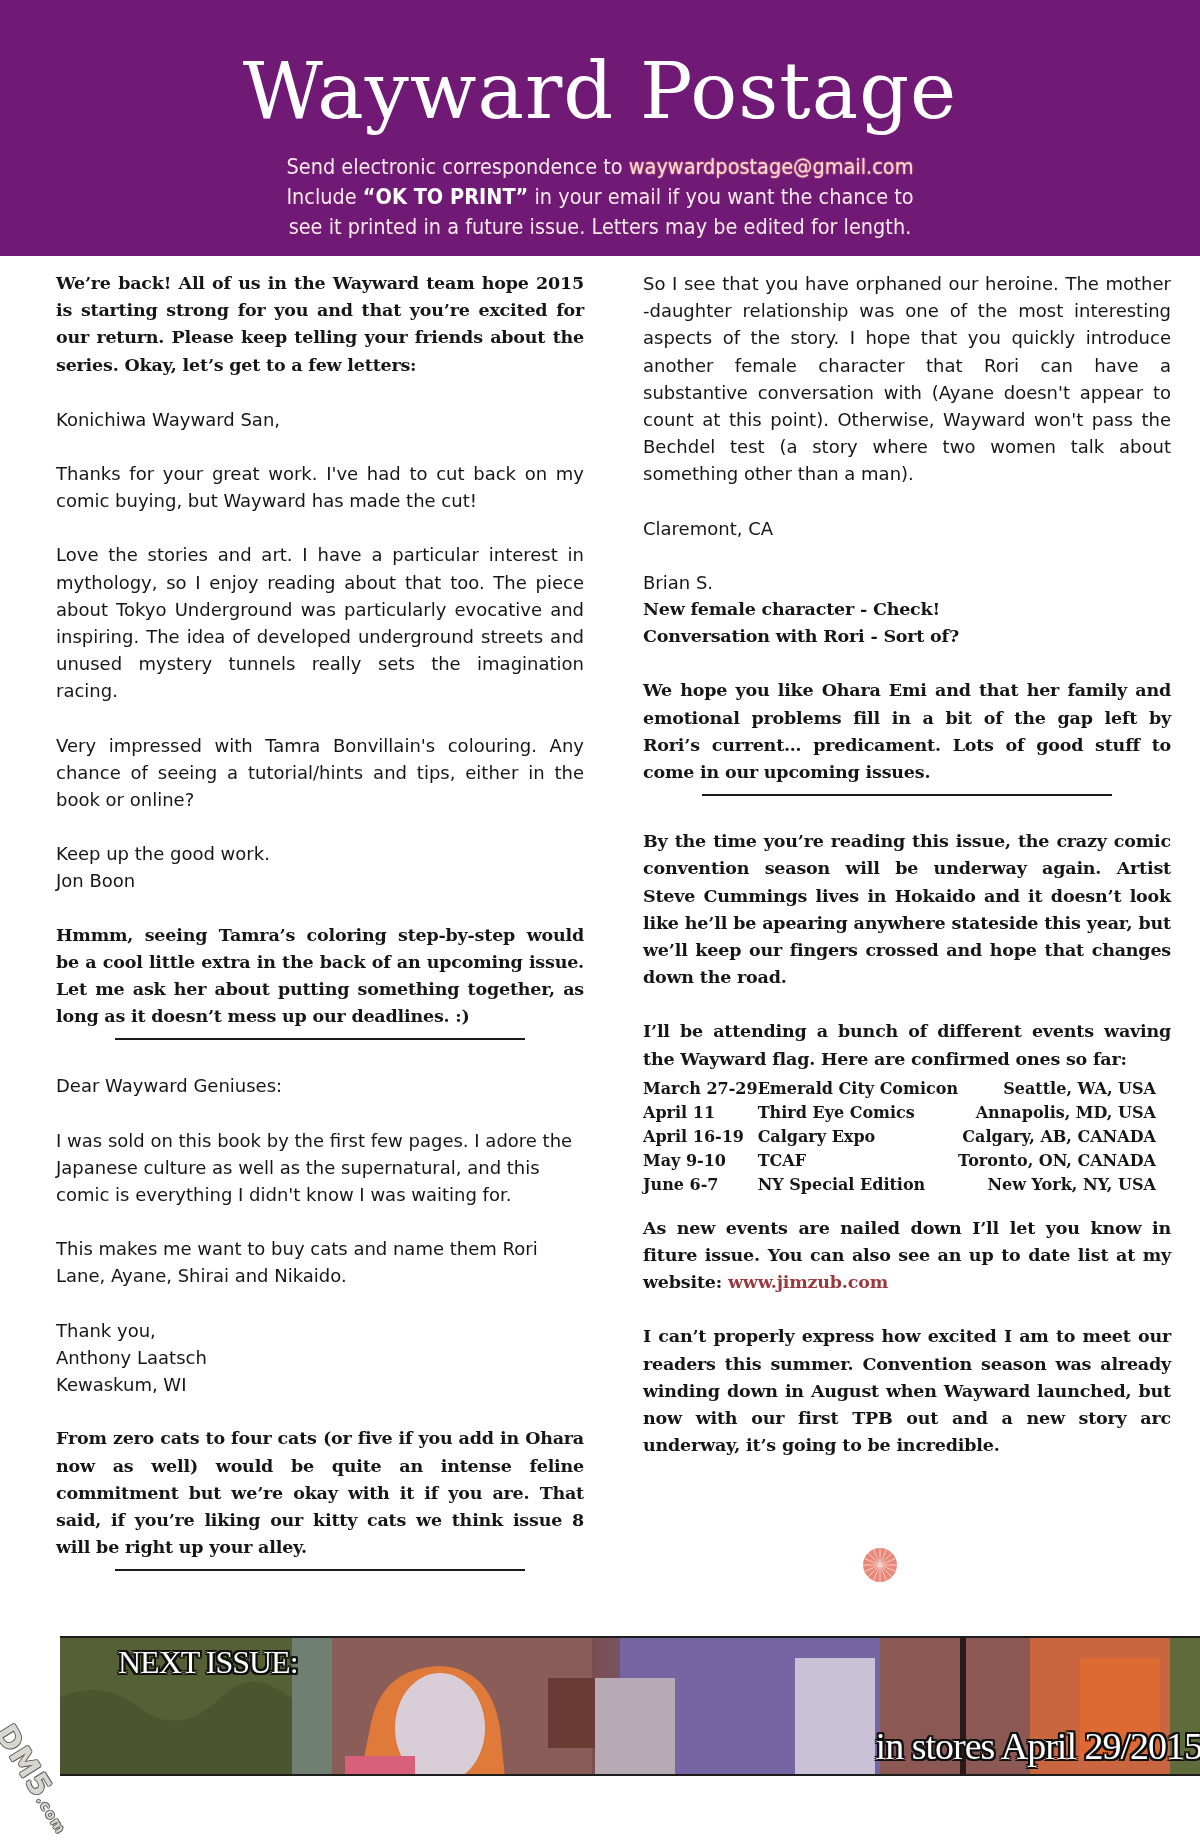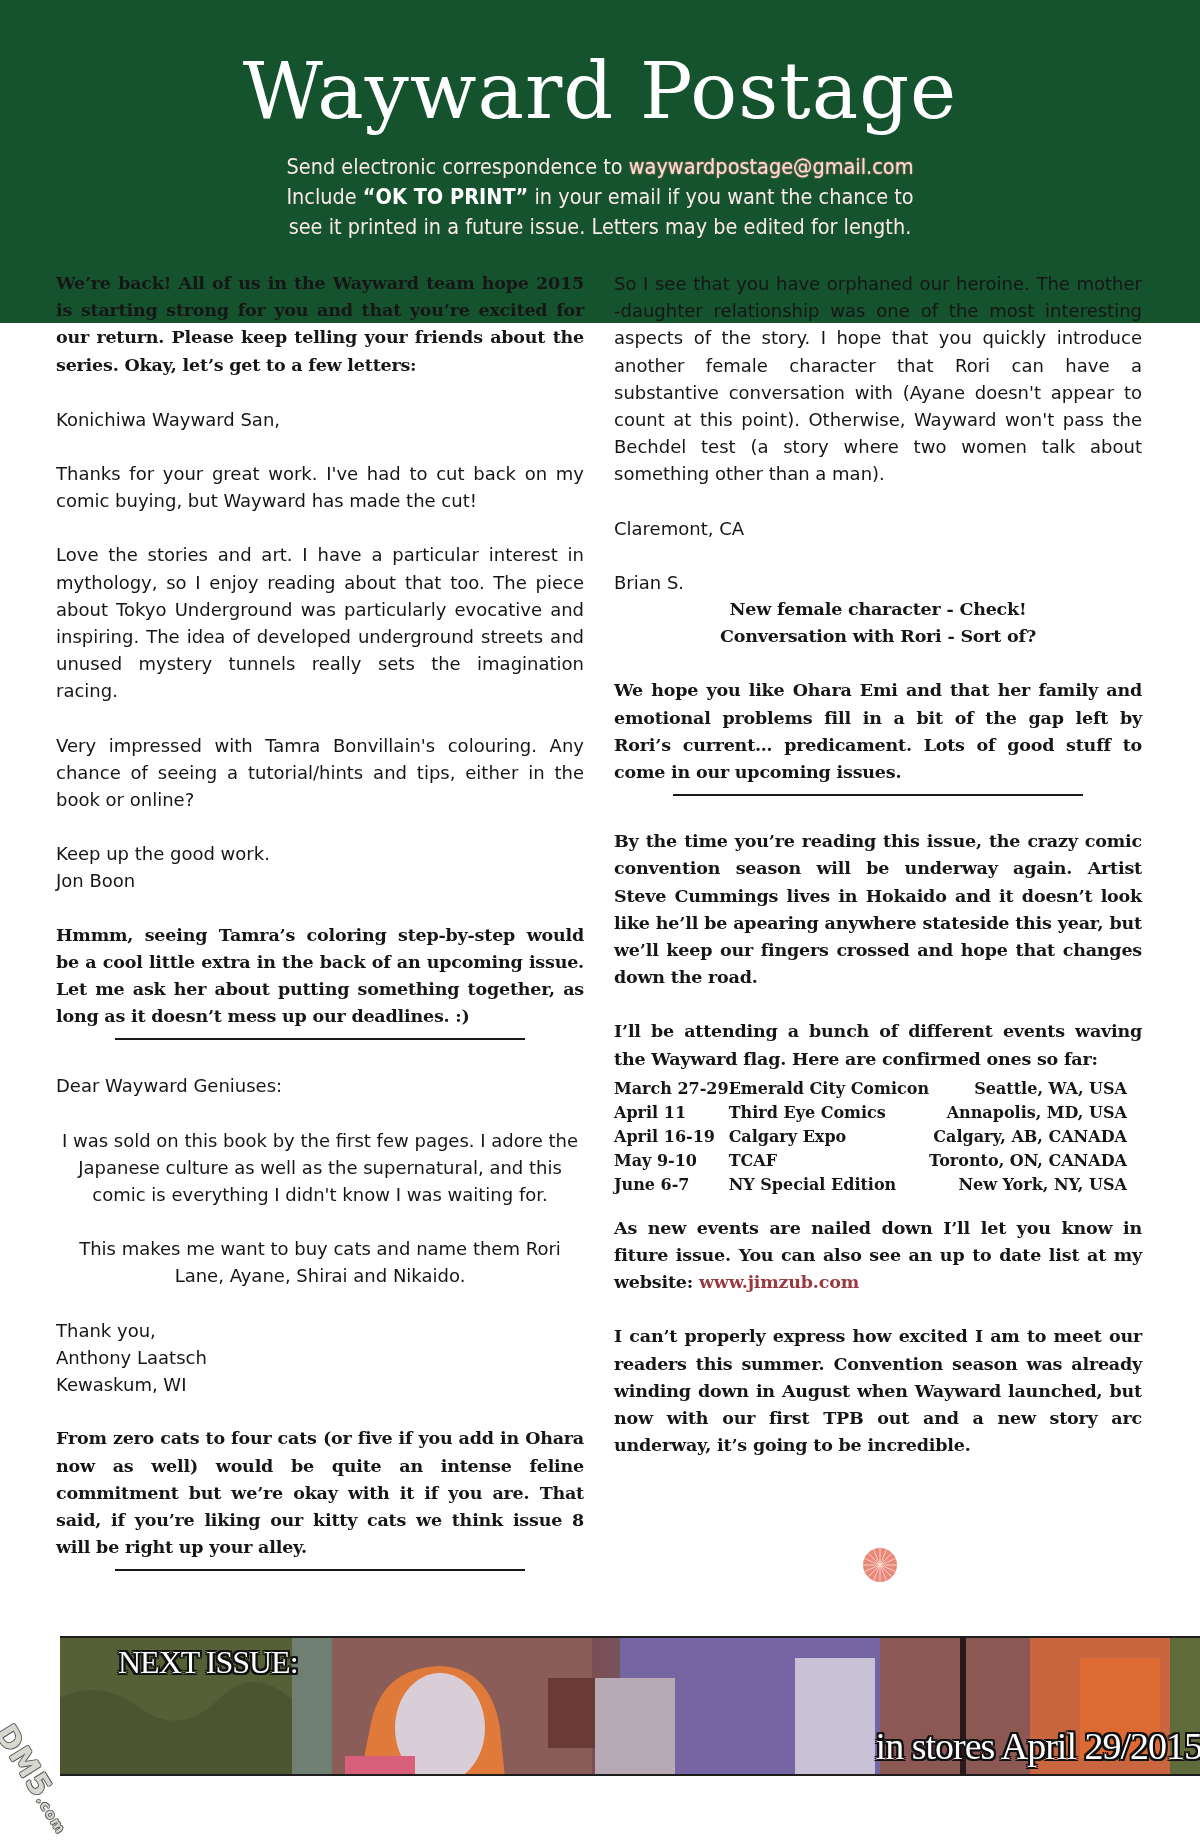--- a/index.html
+++ b/index.html
@@ -1,49 +1,49 @@
 <!DOCTYPE html>
 <html><head>
   <meta charset="utf-8">
   <style>
     * { margin: 0; padding: 0; box-sizing: border-box; }
     html, body { width: 1200px; height: 1844px; background: #ffffff; overflow: hidden; }
     body { position: relative; font-family: "Liberation Sans", sans-serif; color: #111; }
 
     .header {
-      position: absolute; left: 0; top: 0; width: 1200px; height: 323px;
-      background: #14532d; color: #fff; text-align: center;
+      position: absolute; left: 0; top: 0; width: 1200px; height: 256px;
+      background: #701a75; color: #fff; text-align: center;
     }
     .header-title {
       position: absolute; left: 0; right: 0; top: 52px;
       font-family: "DejaVu Serif", serif; font-size: 78px; letter-spacing: 1px;
       line-height: 1; color: #ffffff; font-weight: normal;
     }
     .header-sub {
       position: absolute; left: 0; right: 0; top: 152px;
       font-family: "DejaVu Sans", sans-serif; font-size: 21px; line-height: 30px;
       color: #fbe9e9; transform: scaleX(0.92); transform-origin: center;
     }
     .header-email { color: #ffd9d2; text-shadow: 0 0 2px #ff9c8a; }
     .header-sub b { font-weight: bold; color: #fff; }
 
     .col {
       position: absolute; top: 270px; width: 528px;
       font-family: "DejaVu Sans", sans-serif; font-size: 18px; line-height: 27.2px;
       color: #161616; text-align: justify;
     }
     .col-left { left: 56px; }
-    .col-right { left: 614px; }
+    .col-right { left: 643px; }
     .para { margin-bottom: 27px; }
     .para.tight { margin-bottom: 0; }
     .bold { font-weight: bold; font-family: "DejaVu Serif", serif; font-size: 17.5px; letter-spacing: -0.2px; }
     .sep {
       width: 410px; height: 2px; background: #1a1a1a; margin: 8px auto 32px auto;
     }
-    .nojust { text-align: center; }
+    .nojust { text-align: left; }
 
     .events { width: 100%; border-collapse: collapse; margin: 4px 0 18px 0; }
     .events td {
       font-family: "DejaVu Serif", serif; font-weight: bold; font-size: 16px;
       line-height: 24px; padding: 0; vertical-align: top; white-space: nowrap;
     }
     .events td.d { width: 130px; }
     .events td.n { width: 190px; }
     .events td.l { text-align: right; padding-right: 16px; }
 

